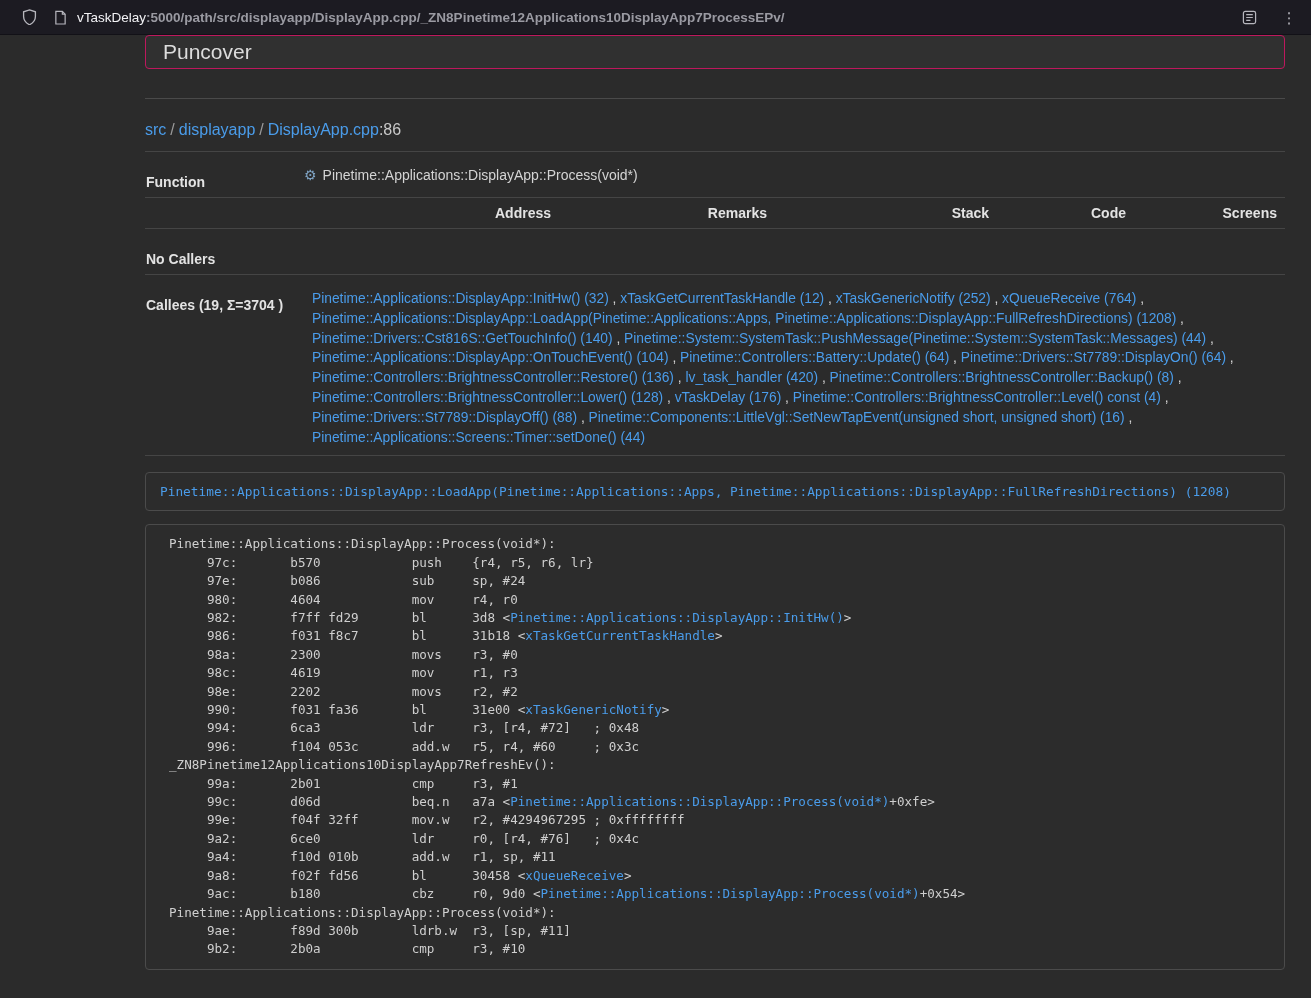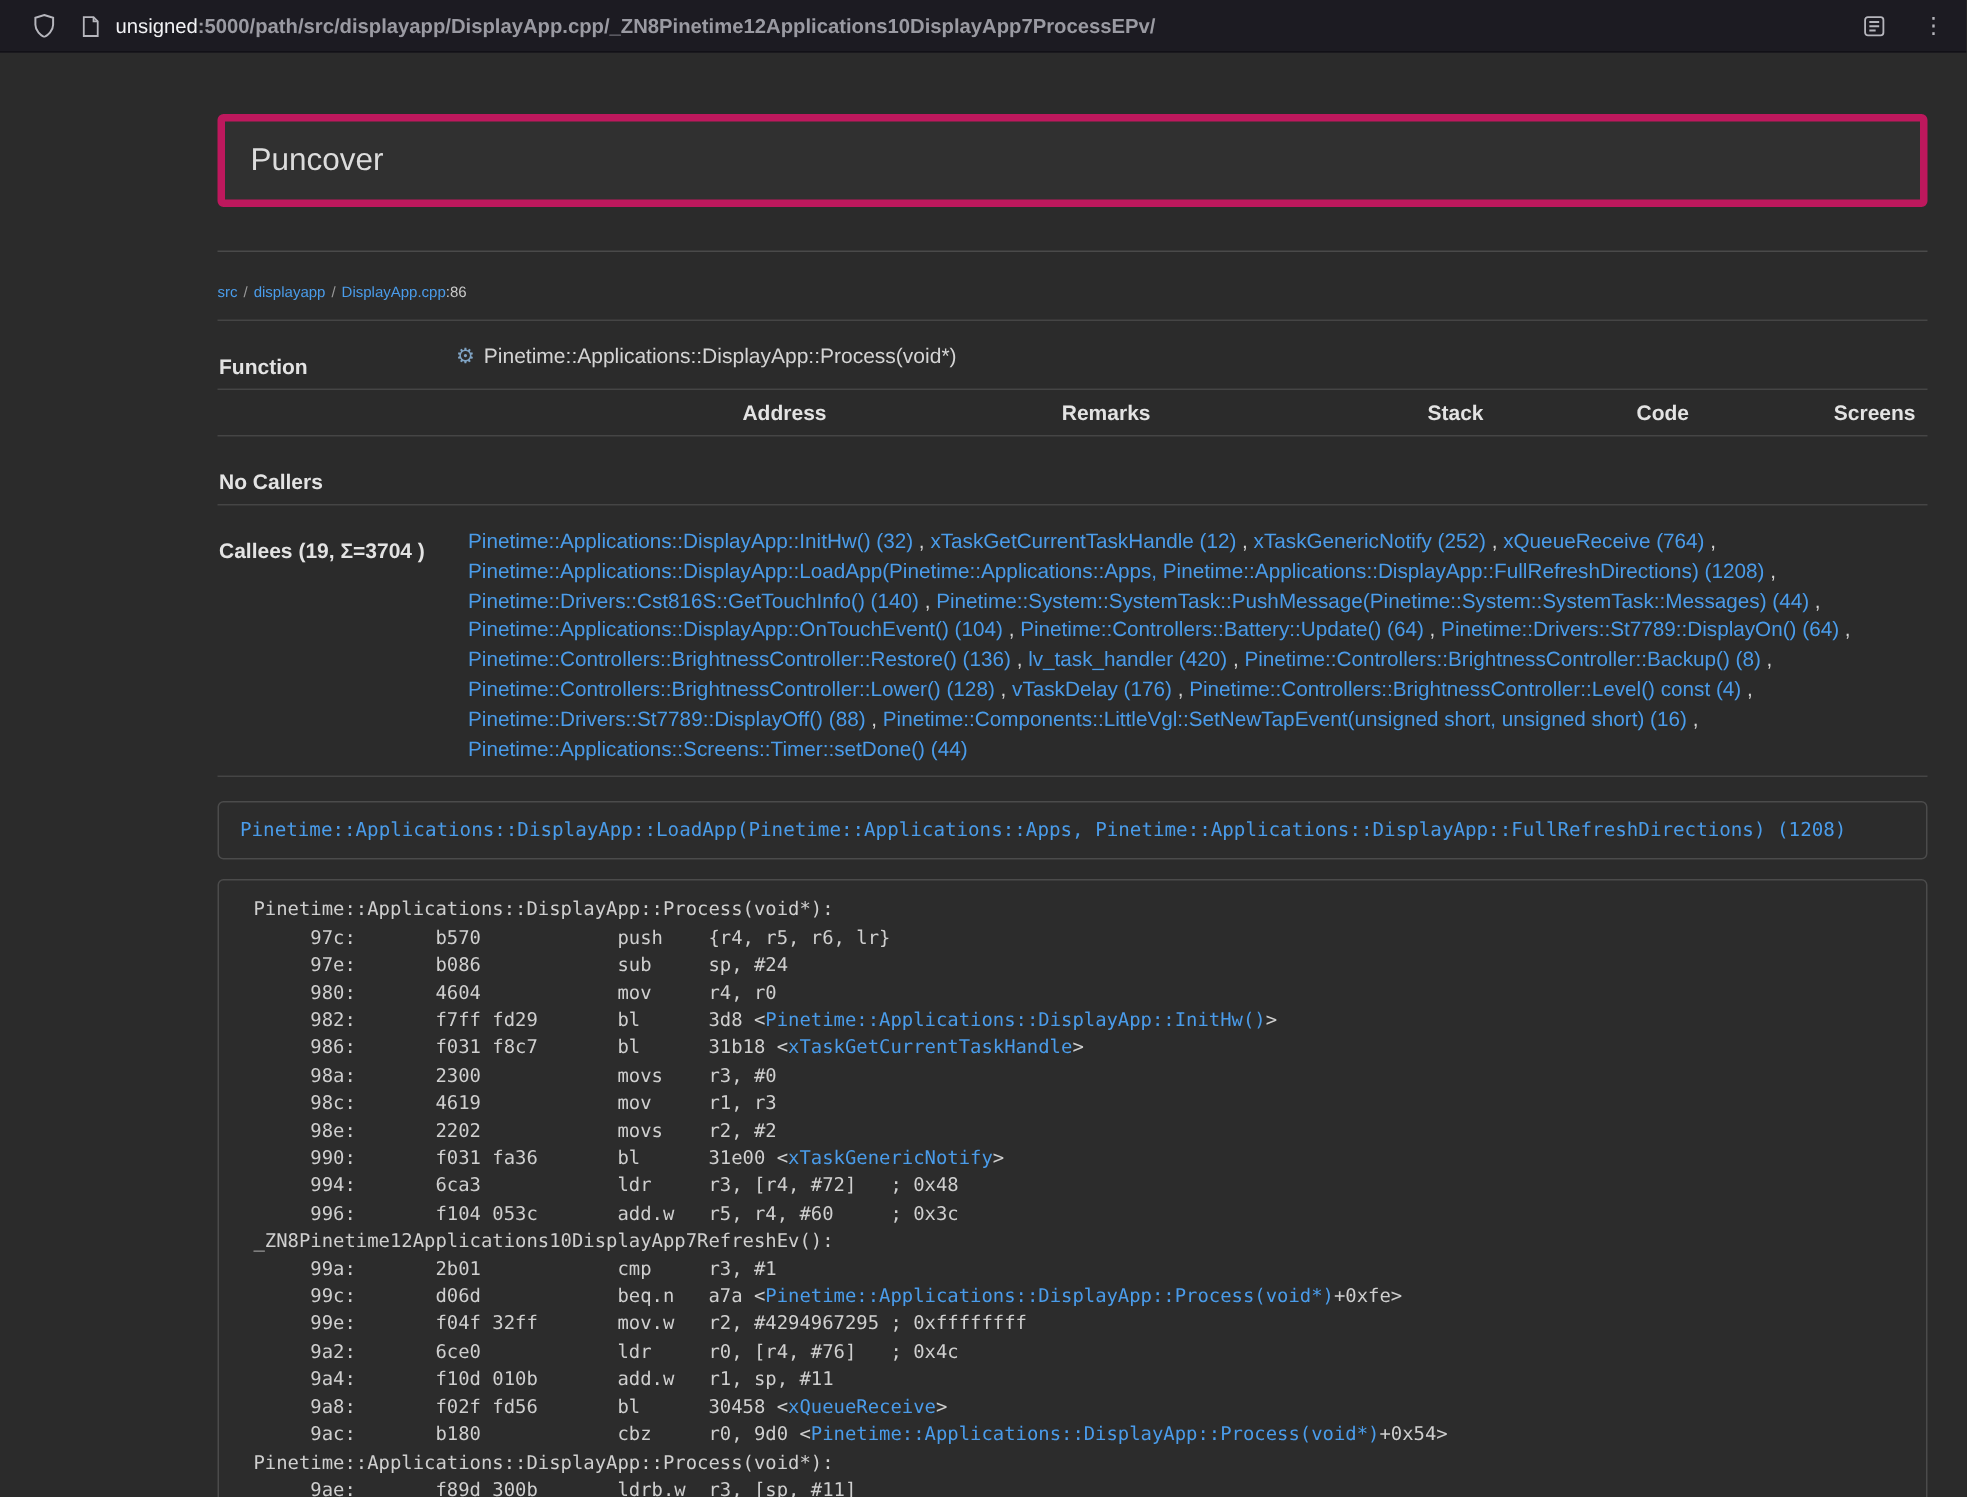--- a/index.html
+++ b/index.html
@@ -24,25 +24,25 @@
   .url-host { color:#f2f2f5; }
   .url-path { color:#9a9aa2;font-weight:bold; }
   .icon-reader { margin-right:24px; }
   .menu-dots {
     margin-right:14px; color:#b6b6bd; font-size:15px; line-height:1;
     width:16px; text-align:center; cursor:pointer;
   }
   
   .container { width:1140px; margin-left:145px; color:#d4d4d4; }
   .brand {
-    margin-top:41px; border:5px solid #be185d; border-radius:4px;
-    background:#303030; padding:14px 17px; font-size:21px; color:#dcdcdc;
+    border:1px solid #be185d; border-radius:4px;
+    background:#303030; padding:4px 17px; font-size:21px; color:#dcdcdc;
   }
   hr.rule { border:0; border-top:1px solid #4a4a4a; margin:29px 0 0 0; }
-  .breadcrumb { margin-top:22px; font-size:10px; color:#c9c9c9; }
+  .breadcrumb { margin-top:22px; font-size:16px; color:#c9c9c9; }
   .breadcrumb a { }
   .bsep { color:#9a9a9a; padding:0 4px; }
   a.lnk, .breadcrumb a { color:#4a9cea; text-decoration:none; cursor:pointer; }
   
   table.outer {
     width:100%; border-collapse:collapse; margin-top:12px;
     font-size:14px; color:#d4d4d4;
     border-top:1px solid #454545; border-bottom:1px solid #454545;
   }
   table.outer > tbody > tr + tr { border-top:1px solid #454545; }
@@ -78,21 +78,21 @@
     <svg width="15" height="16" viewBox="0 0 16 17">
         <path d="M8 1l6.3 2v5c0 4.4-3.9 7.6-6.3 8.8C5.6 15.6 1.7 12.4 1.7 8V3z" fill="none" stroke="#b6b6bd" stroke-width="1.4"></path>
       </svg>
   </span>
   <span class="icon icon-page">
     <svg width="13" height="15" viewBox="0 0 14 16">
         <path d="M2 1.5h7l3 3V15H2z" fill="none" stroke="#b6b6bd" stroke-width="1.3"></path>
         <path d="M9 1.5v3h3" fill="none" stroke="#b6b6bd" stroke-width="1.3"></path>
       </svg>
   </span>
-  <div class="urlbar"><span class="url-host">unsigned</span><span class="url-path">:5000/path/src/displayapp/DisplayApp.cpp/_ZN8Pinetime12Applications10DisplayApp7ProcessEPv/</span></div>
+  <div class="urlbar"><span class="url-host">vTaskDelay</span><span class="url-path">:5000/path/src/displayapp/DisplayApp.cpp/_ZN8Pinetime12Applications10DisplayApp7ProcessEPv/</span></div>
   <span class="icon icon-reader">
     <svg width="15" height="15" viewBox="0 0 16 16">
         <rect x="1.5" y="1.5" width="13" height="13" rx="2" fill="none" stroke="#b6b6bd" stroke-width="1.3"></rect>
         <path d="M4.5 5h7M4.5 8h7M4.5 11h4.5" stroke="#b6b6bd" stroke-width="1.3" fill="none"></path>
       </svg>
   </span>
   <div class="menu-dots">⋮</div>
 </div>
 
 <div class="container">

